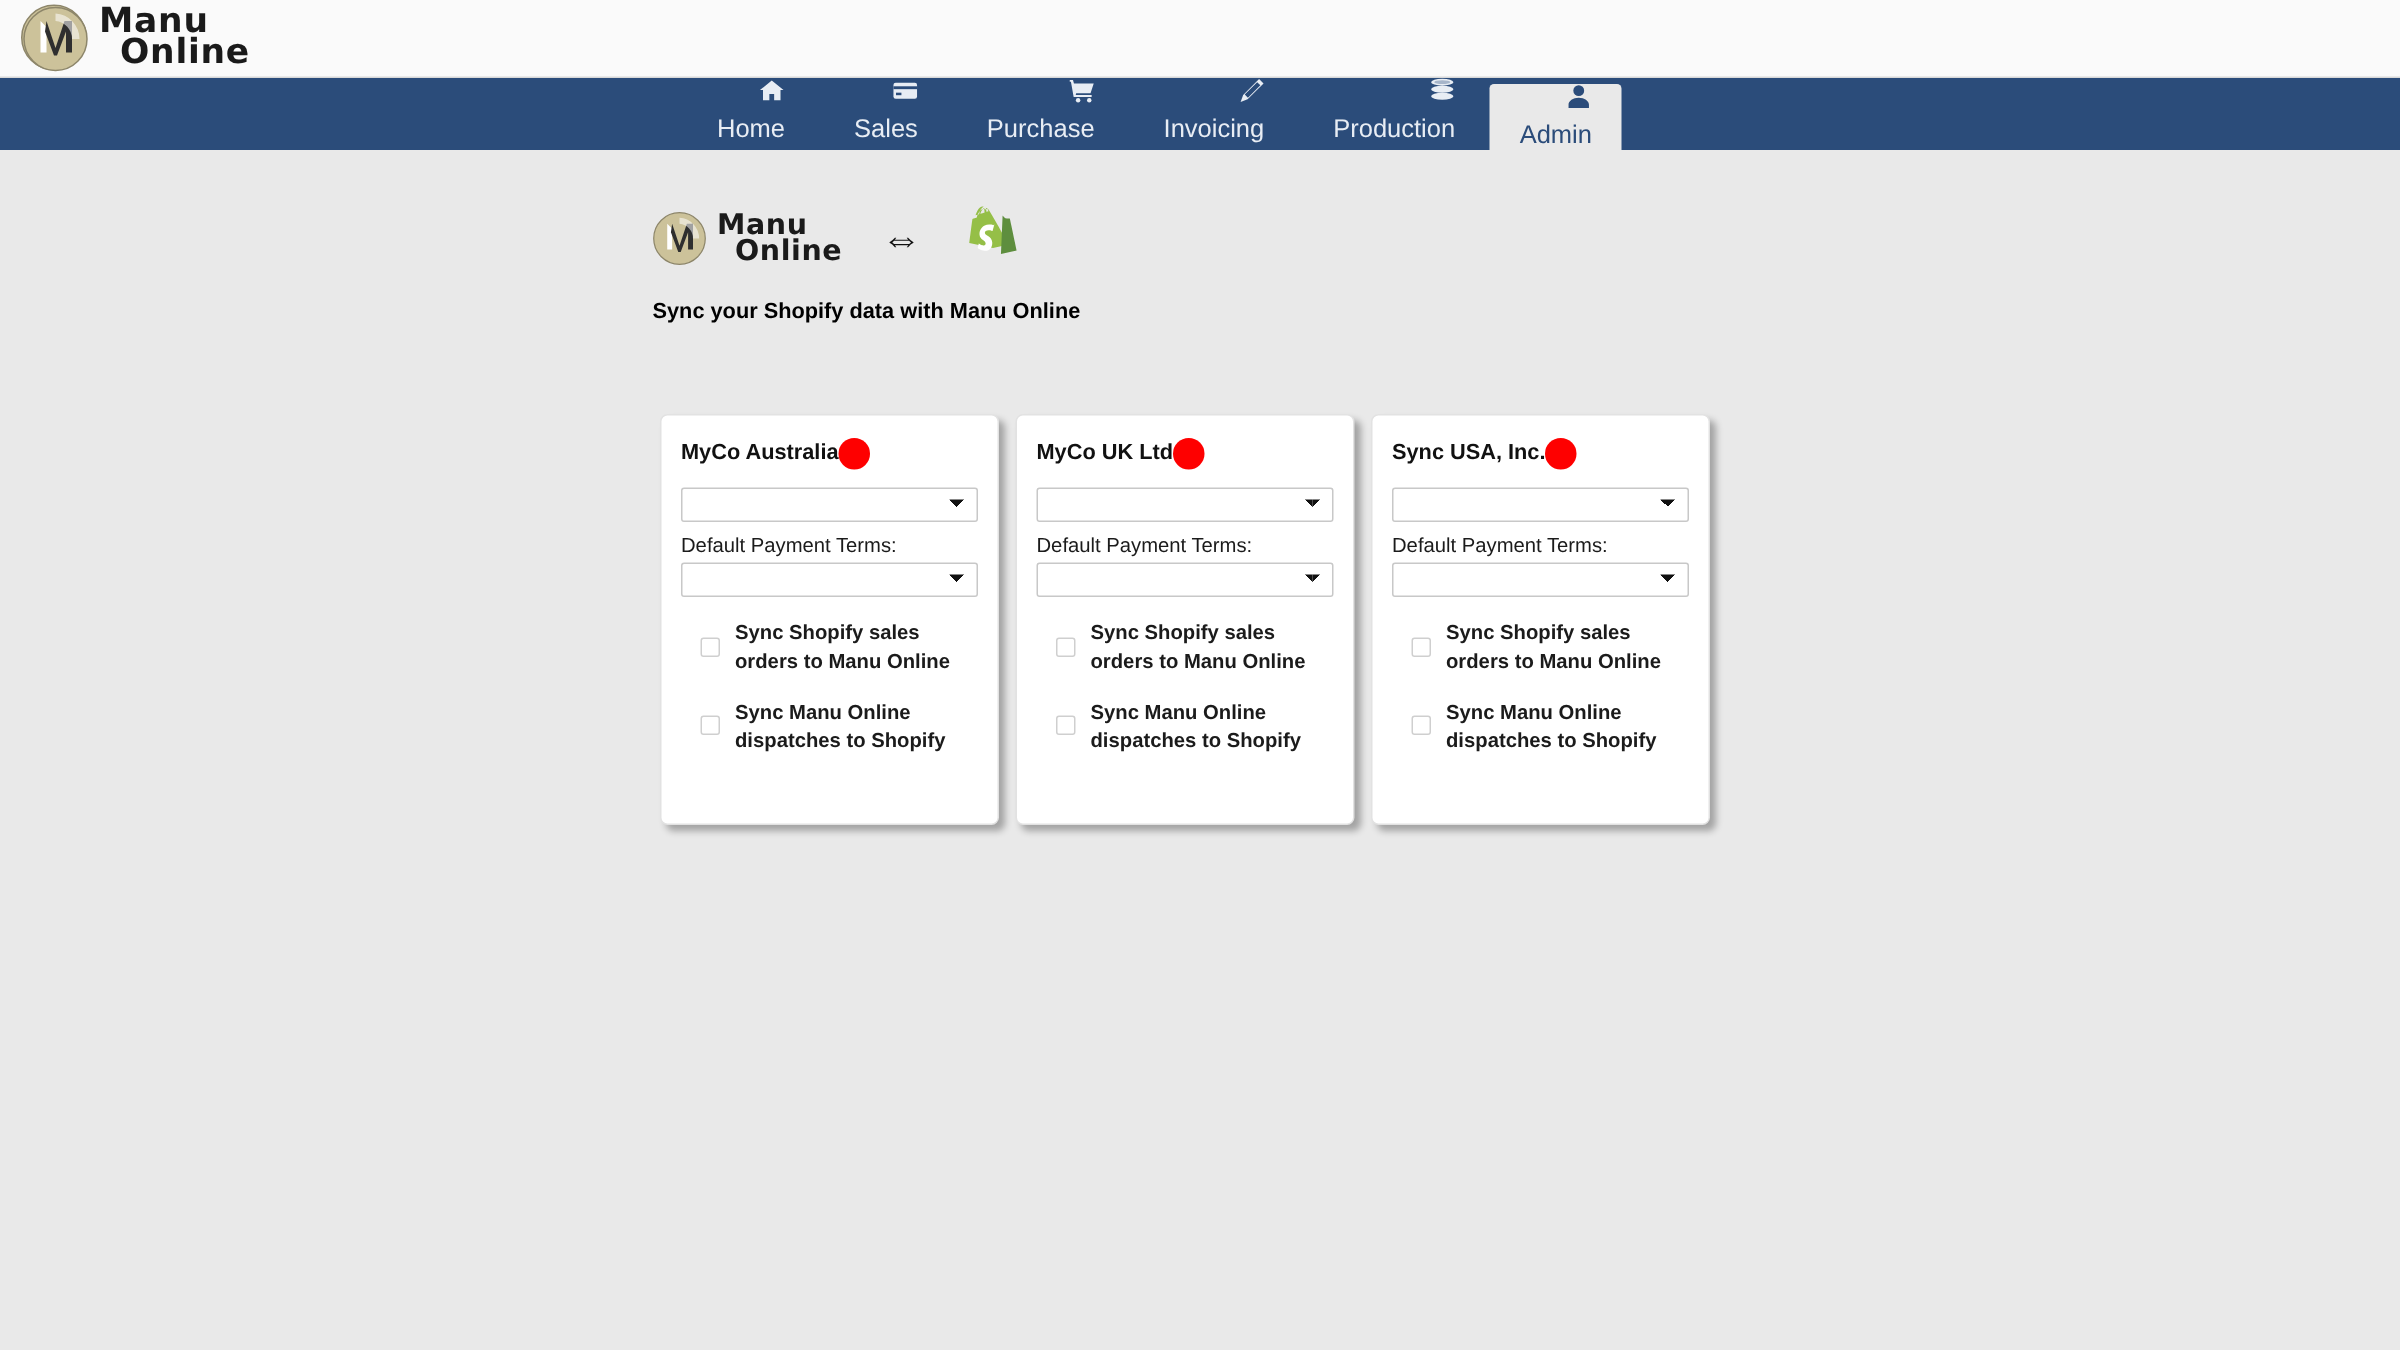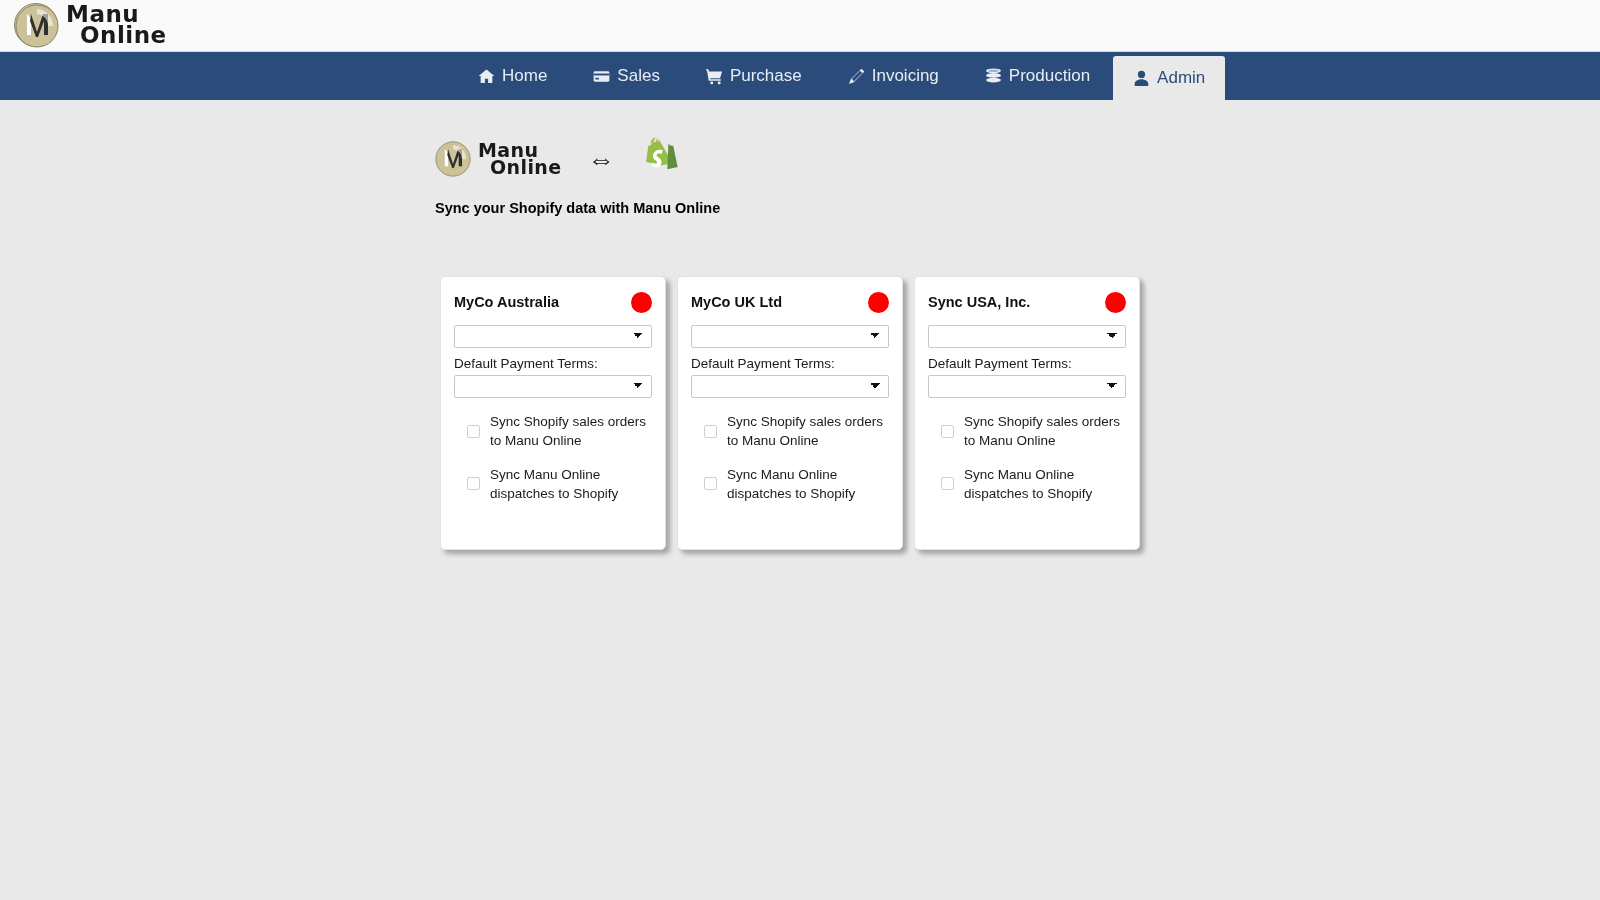--- a/index.html
+++ b/index.html
@@ -45,28 +45,29 @@
     position: absolute; left: 0; top: 52px;
     width: 1600px; height: 48px;
     background: #2b4c7a;
   }
   #navlist {
     position: absolute; left: 455px; top: 0;
     height: 48px;
     display: flex; align-items: stretch;
   }
   .nav-item {
-    display: flex; align-items: center; gap: 7px;
+    display: flex; align-items: flex-end; gap: 7px;
     padding: 0 23px;
     height: 48px;
     color: #e8edf4;
     font-size: 17px;
     white-space: nowrap;
     cursor: pointer;
     text-decoration: none;
+    flex-direction: column;
   }
   .nav-item .nicon {
     display: inline-flex; align-items: center; justify-content: center;
     width: 17px; height: 17px;
   }
   .nav-item .nicon svg { display: block; }
   .nav-item.active {
     background: #e9e9e9;
     color: #2b4c7a;
     margin-top: 4px;
@@ -120,21 +121,21 @@
   .card {
     width: 226px; height: 274px;
     background: #ffffff;
     border: 1px solid #e2e2e2;
     border-radius: 5px;
     box-shadow: 4px 4px 5px rgba(0,0,0,0.30);
     padding: 14px 13px 0 13px;
     position: relative;
   }
   .card-head {
-    display: flex; align-items: center; justify-content: space-between;
+    display: flex; align-items: center; justify-content: flex-start;
     height: 22px;
   }
   .card-title {
     font-size: 14.5px; font-weight: 700; color: #111;
     white-space: nowrap;
   }
   .status-dot {
     width: 21px; height: 21px; border-radius: 50%;
     background: #fe0000;
     flex: 0 0 auto;
@@ -179,20 +180,21 @@
     width: 13px; height: 13px;
     border: 1px solid #cfcfcf;
     background: #fff;
     border-radius: 2px;
     flex: 0 0 auto;
     cursor: pointer;
   }
   .check-label {
     font-size: 13.5px; color: #1b1b1b;
     line-height: 1.42;
+    font-weight: bold;
   }
 </style>
 </head>
 <body>
 
 <div id="brandbar">
   <div id="brand-logo">
     <div class="mo-badge">
       <svg width="44" height="44" viewBox="0 0 44 44">
         <circle cx="22" cy="22" r="21" fill="#ccc29a" stroke="#8d866a" stroke-width="1"></circle>

